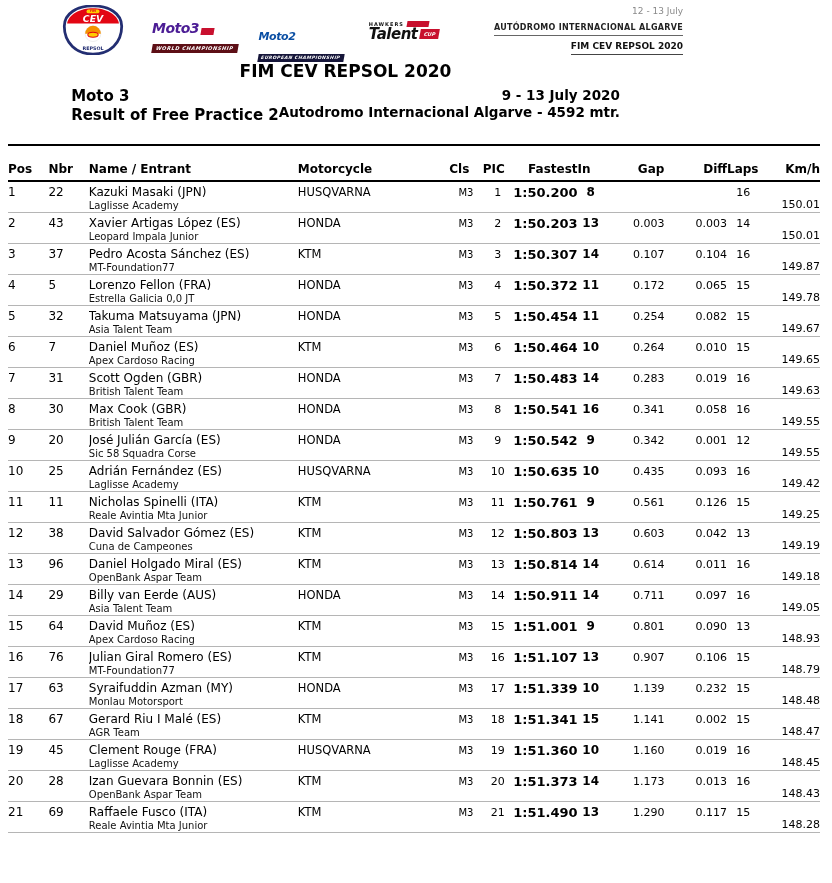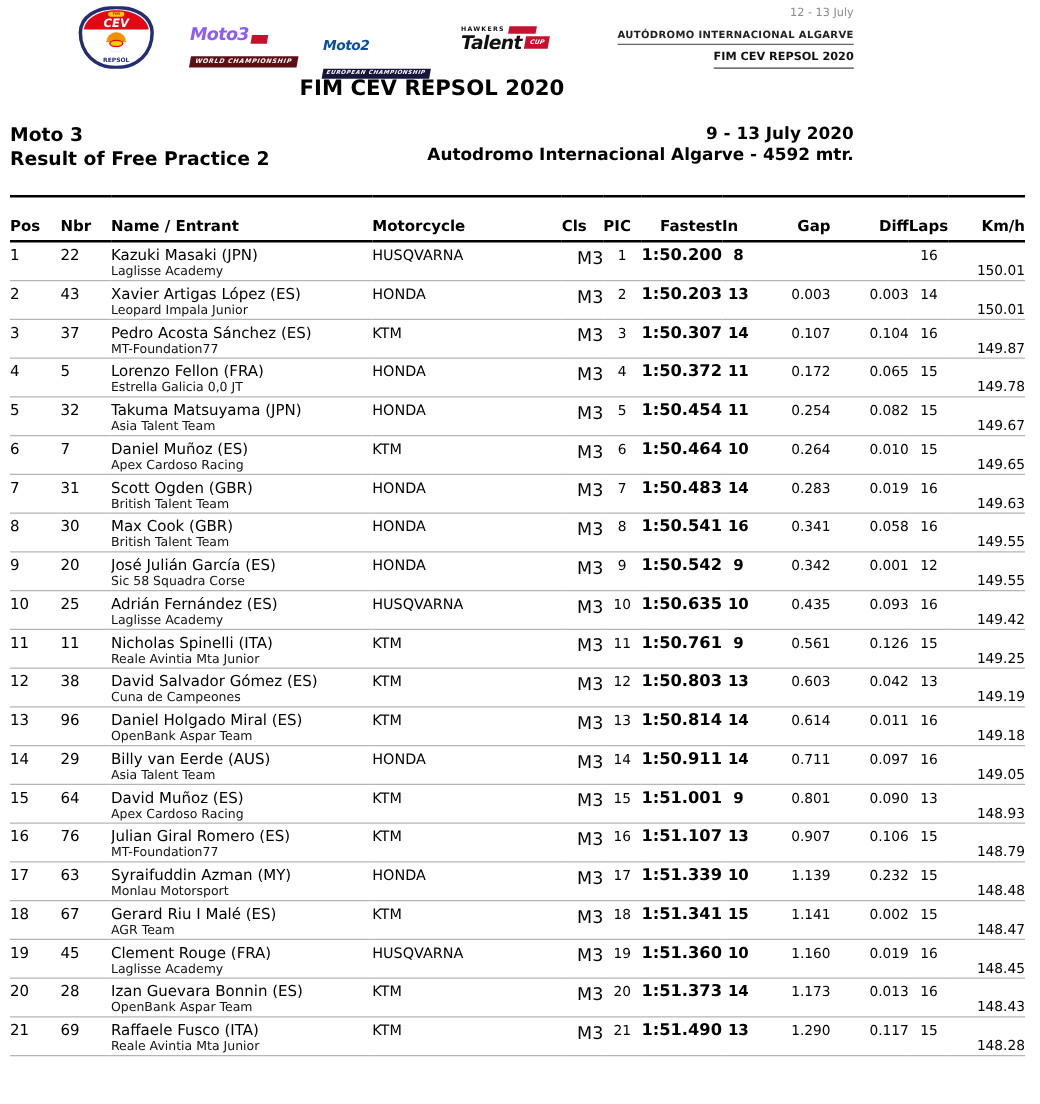--- a/index.html
+++ b/index.html
@@ -7,21 +7,21 @@
   body { font-family: "DejaVu Sans", "Liberation Sans", sans-serif; color: #000; }
   .page { position: relative; width: 695px; height: 883px; padding: 0 12px 0 8px; }
 
   
   .top-band { position: relative; height: 60px; }
   .logos { position: absolute; left: 54px; top: 5px; display: flex; align-items: flex-start; }
   .logo-shield { width: 62px; height: 50px; }
 
   .logo-moto3 { margin-left: 28px; margin-top: 17px; }
   .m3-row { display: flex; align-items: flex-end; }
-  .m3-word { font-style: italic; font-weight: bold; font-size: 14px; color: #8b5cf6; letter-spacing: -0.5px; line-height: 13px; }
+  .m3-word { font-style: italic; font-weight: bold; font-size: 14px; color: #4c1d95; letter-spacing: -0.5px; line-height: 13px; }
   .m3-badge { display: inline-block; width: 13px; height: 7px; background: #c8102e; margin-left: 2px; transform: skewX(-10deg); }
   .m3-bar { margin-top: 1px; display: inline-block; background: #5d0f16; color: #fff; font-size: 5px; font-weight: bold; font-style: italic; letter-spacing: 0.6px; padding: 1px 5px 2px 4px; transform: skewX(-10deg); }
 
   .logo-moto2 { margin-left: 20px; margin-top: 20px; }
   .m2-word { font-style: italic; font-weight: bold; font-size: 11px; color: #0a4ea3; letter-spacing: -0.4px; line-height: 11px; }
   .m2-bar { margin-top: 1px; display: inline-block; background: #16163a; color: #fff; font-size: 4.5px; font-weight: bold; font-style: italic; letter-spacing: 0.5px; padding: 1px 4px 2px 3px; transform: skewX(-10deg); }
 
   .logo-talent { margin-left: 24px; margin-top: 16px; }
   .t-top { display: flex; align-items: center; }
   .t-hawkers { font-size: 5px; font-weight: bold; letter-spacing: 1px; color: #111; }
@@ -34,40 +34,40 @@
   .em-dates { font-size: 9px; color: #8a8a8a; margin-bottom: 7px; }
   .em-circuit { font-size: 8px; font-weight: bold; color: #222; letter-spacing: 0.3px;
                 width: max-content; margin-left: auto; padding-bottom: 3px;
                 border-bottom: 1px solid #666; margin-bottom: 5px; }
   .em-series { font-size: 9px; font-weight: bold; color: #111;
                width: max-content; margin-left: auto; padding-bottom: 3px;
                border-bottom: 1.5px solid #444; }
 
   
   .main-title { text-align: center; font-size: 17px; font-weight: bold; margin-top: 1px; }
-  .subhead { display: flex; justify-content: space-between; margin-top: 18px; }
+  .subhead { display: flex; justify-content: center; margin-top: 6px; }
   .subhead-left div { font-size: 15px; font-weight: bold; line-height: 19px; }
   .subhead-right { text-align: right; }
   .subhead-right div { font-size: 13.5px; font-weight: bold; line-height: 17px; }
 
   
   table { width: 812px; border-collapse: collapse; table-layout: fixed; margin-top: 19px; }
   thead th { font-size: 12px; font-weight: bold; text-align: left;
              border-top: 2.5px solid #000; border-bottom: 2px solid #000;
              padding: 16px 0 4px; white-space: nowrap; }
   th.al-c { text-align: left; } th.al-r { text-align: right; }
 
   tbody td { vertical-align: top; border-bottom: 1px solid #b5b5b5;
              padding-top: 3px; height: 30.6px; font-size: 11px; white-space: nowrap;
              overflow: hidden; }
   td.c-pos, td.c-nbr { font-size: 12px; }
   td.c-name .rider { font-size: 12px; line-height: 14px; }
   td.c-name .team  { font-size: 10px; line-height: 13px; color: #111; }
   td.c-moto { font-size: 11.5px; }
-  td.c-cls  { text-align: right; font-size: 14px; padding-top: 5px; margin-top: 30px; }
+  td.c-cls  { text-align: center; font-size: 10px; padding-top: 5px; margin-top: 30px; }
   td.c-pic  { text-align: center; padding-top: 4px; }
   td.c-fast { text-align: right; font-weight: bold; font-size: 13px; }
   td.c-in   { text-align: center; font-weight: bold; font-size: 12px; }
   td.c-gap, td.c-diff { text-align: right; padding-top: 4px; }
   td.c-laps { text-align: center; padding-top: 4px; }
   td.c-kmh  { text-align: right; padding-top: 16px; }
 </style>
 </head>
 <body>
 

